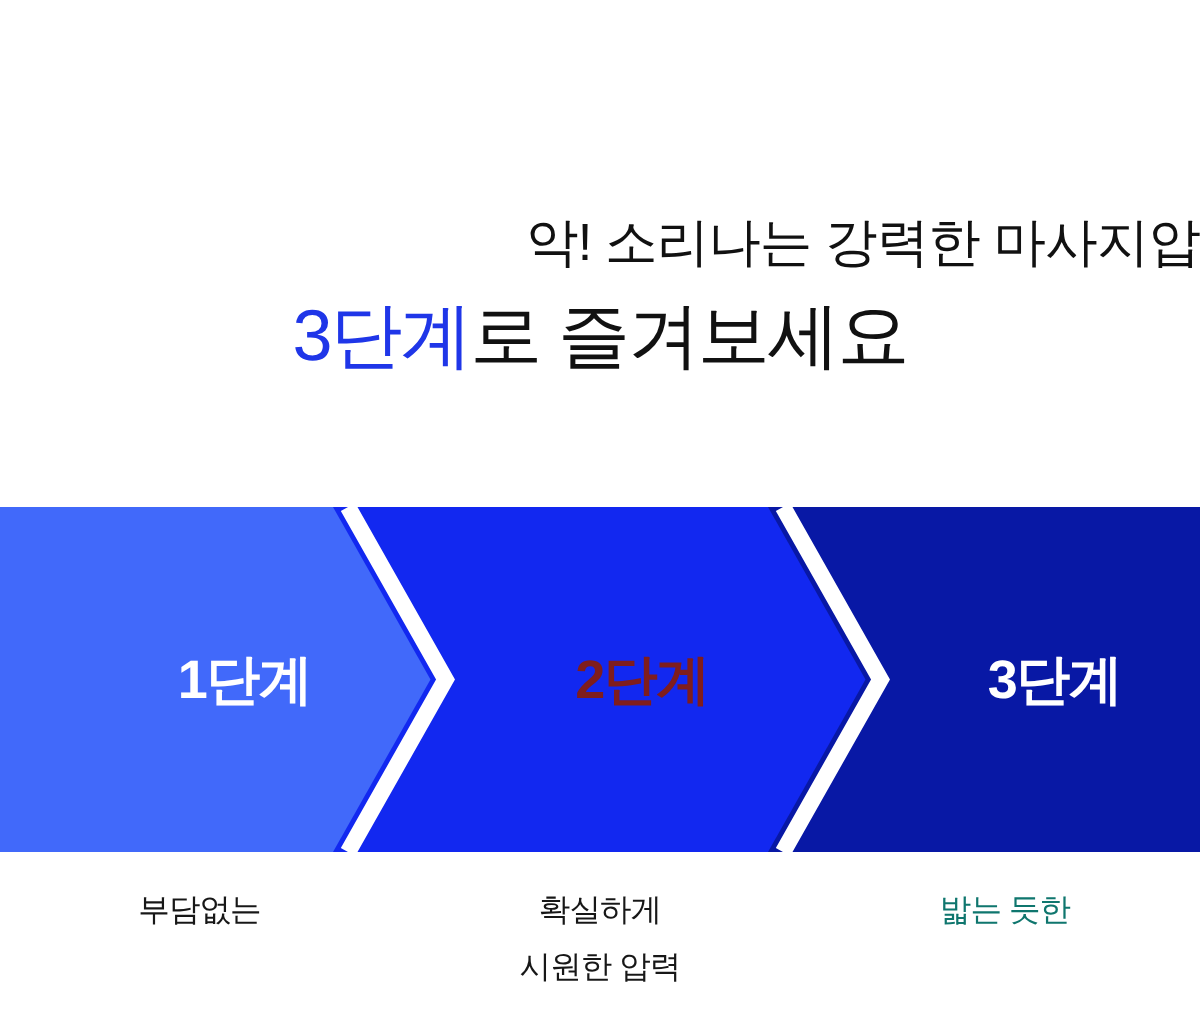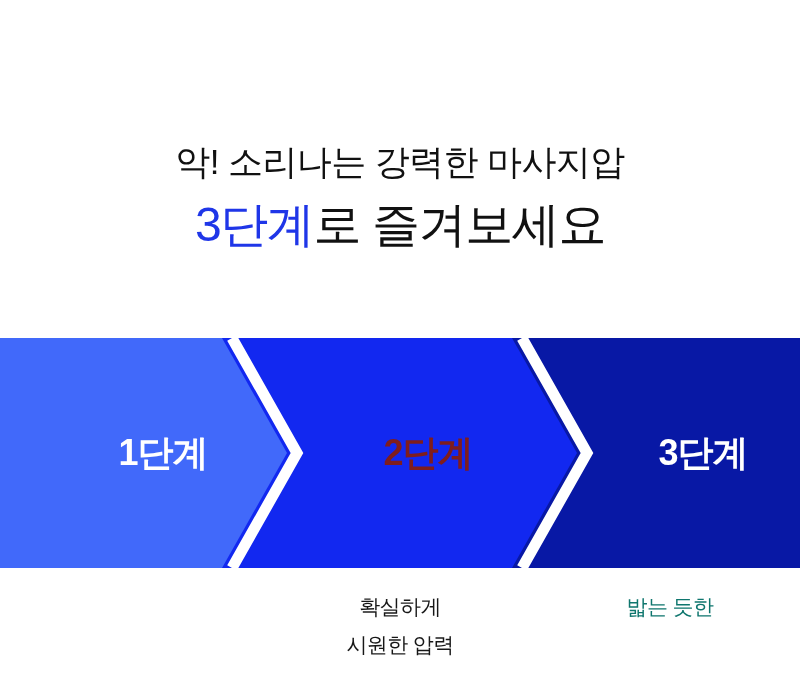--- a/index.html
+++ b/index.html
@@ -26,20 +26,21 @@
     width: 800px;
     text-align: center;
   }
   .headline-sub {
     font-size: 35px;
     font-weight: 400;
     line-height: 44px;
     letter-spacing: -0.6px;
     color: #141414;
     white-space: nowrap;
+    text-align: right;
   }
   .headline-main {
     margin-top: 12px;
     font-size: 48px;
     font-weight: 400;
     line-height: 58px;
     letter-spacing: -1.4px;
     color: #111111;
     white-space: nowrap;
   }
@@ -132,20 +133,21 @@
 
   <div class="stage-label-layer">
     <div class="stage-label s1" style="color: rgb(255, 255, 255);">1단계</div>
     <div class="stage-label s2" style="color: #7f1d1d;">2단계</div>
     <div class="stage-label s3" style="color: rgb(255, 255, 255);">3단계</div>
   </div>
 </div>
 
 <div class="caption-row">
   <div class="caption c1" style="color: rgb(23, 23, 23);">
+    <span class="caption-line">부담없는</span>
   </div>
   <div class="caption c2" style="color: rgb(23, 23, 23);">
     <span class="caption-line">확실하게</span>
     <span class="caption-line">시원한 압력</span>
   </div>
   <div class="caption c3" style="color: #0f766e;">
     <span class="caption-line">밟는 듯한</span>
   </div>
 </div>
 

